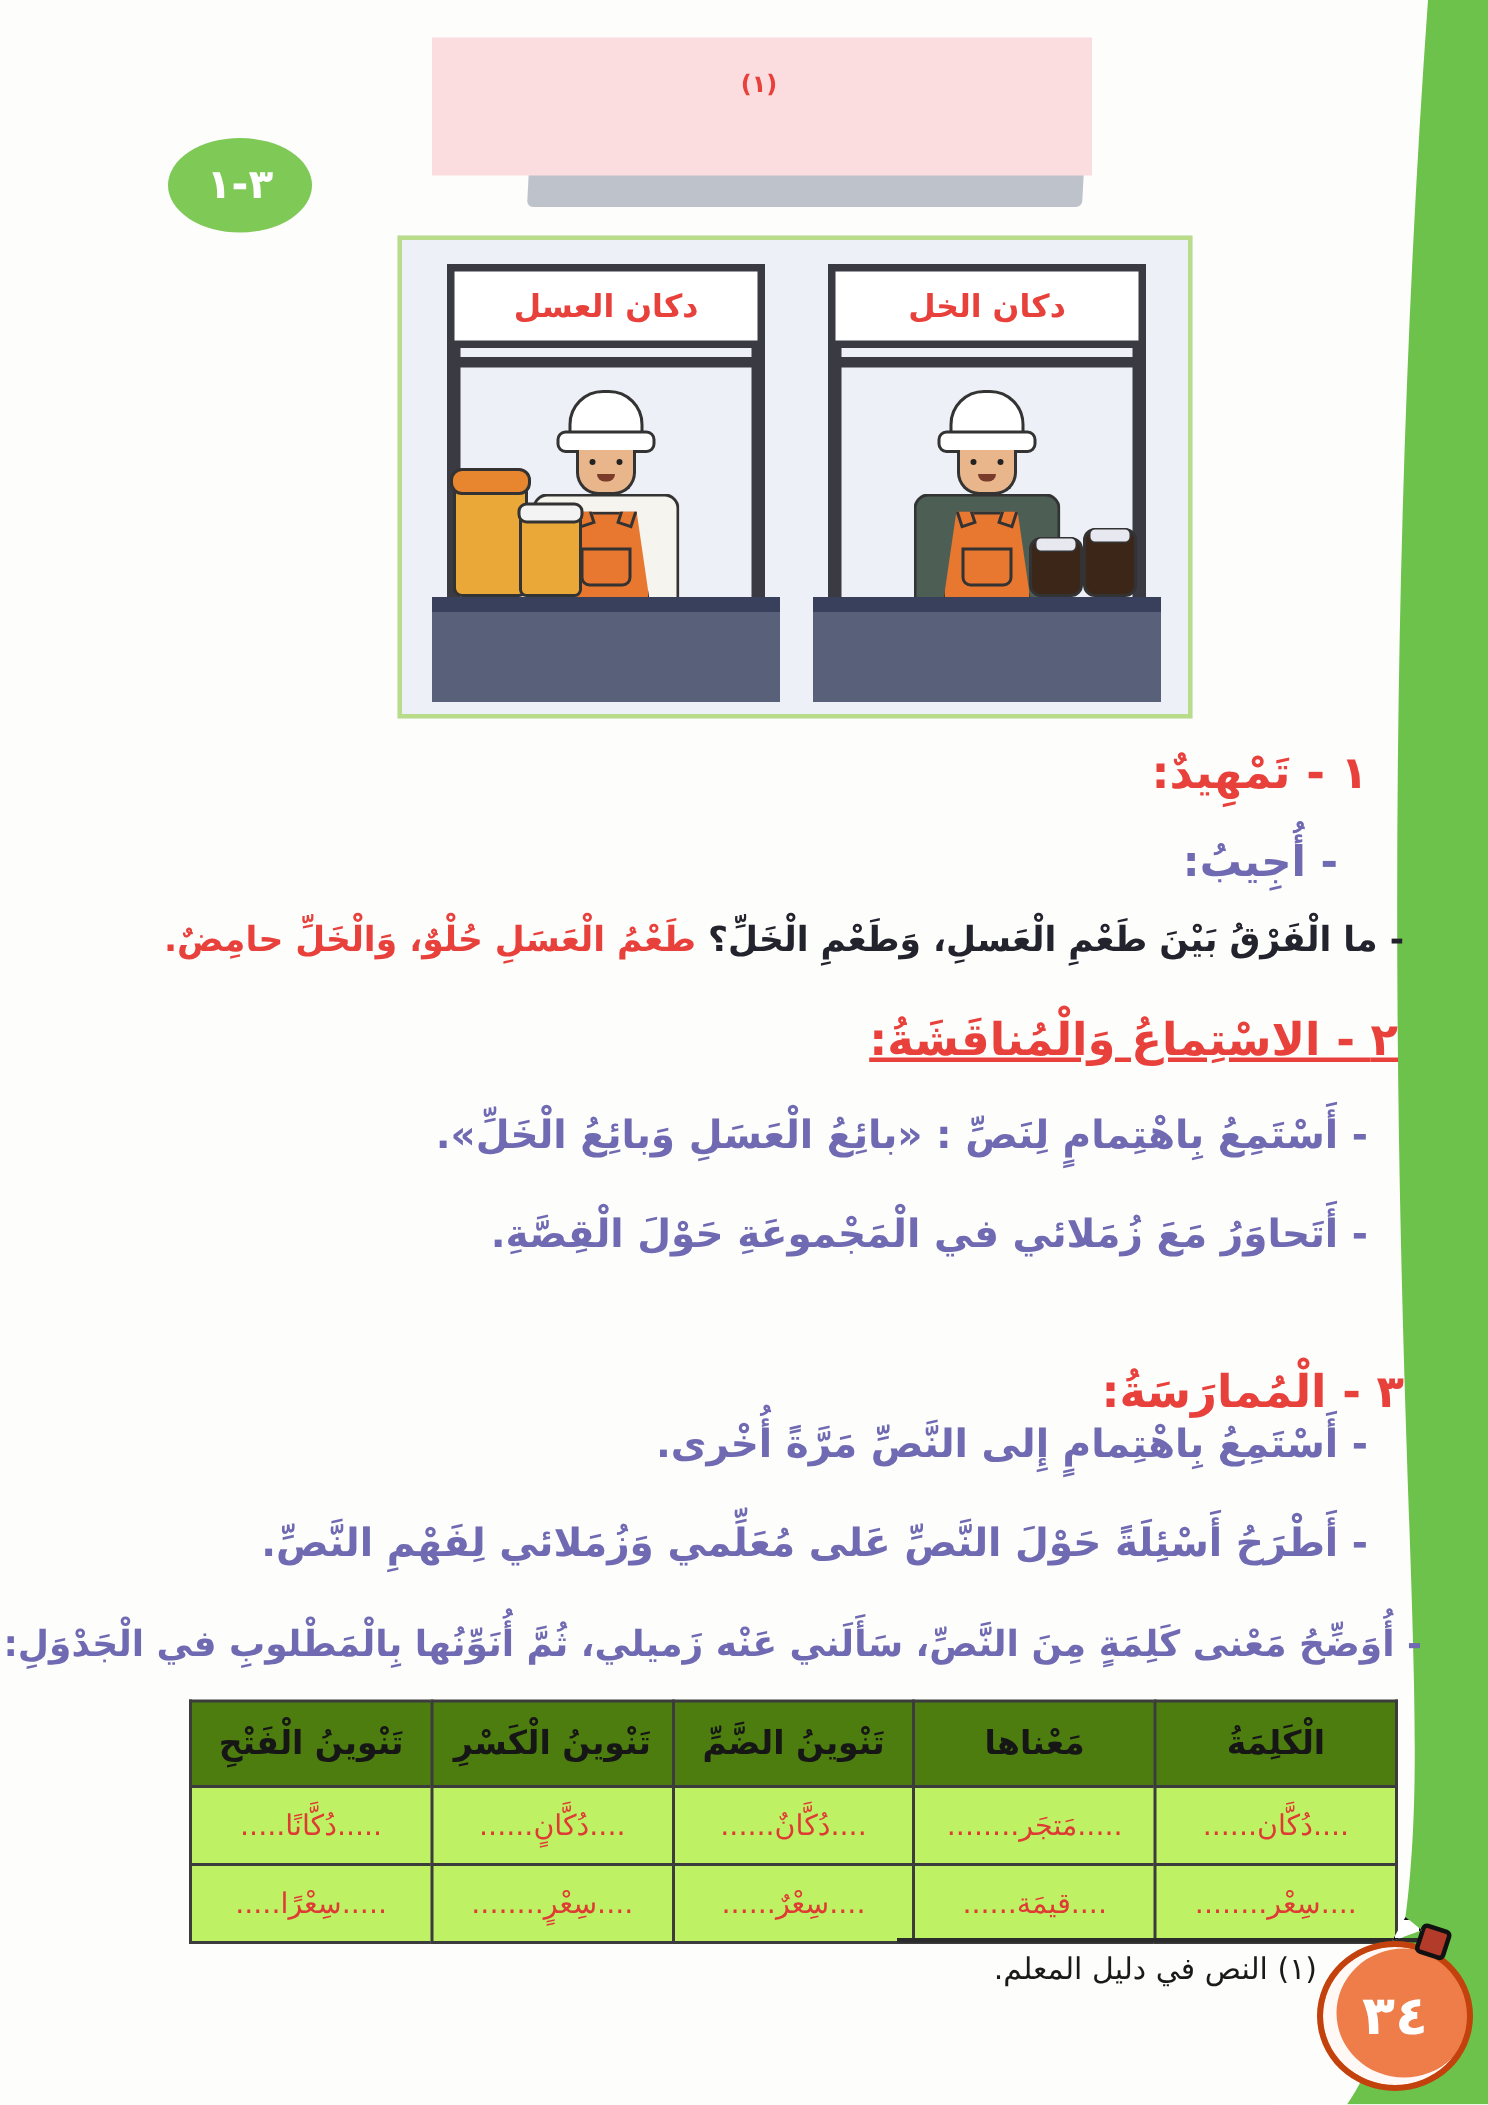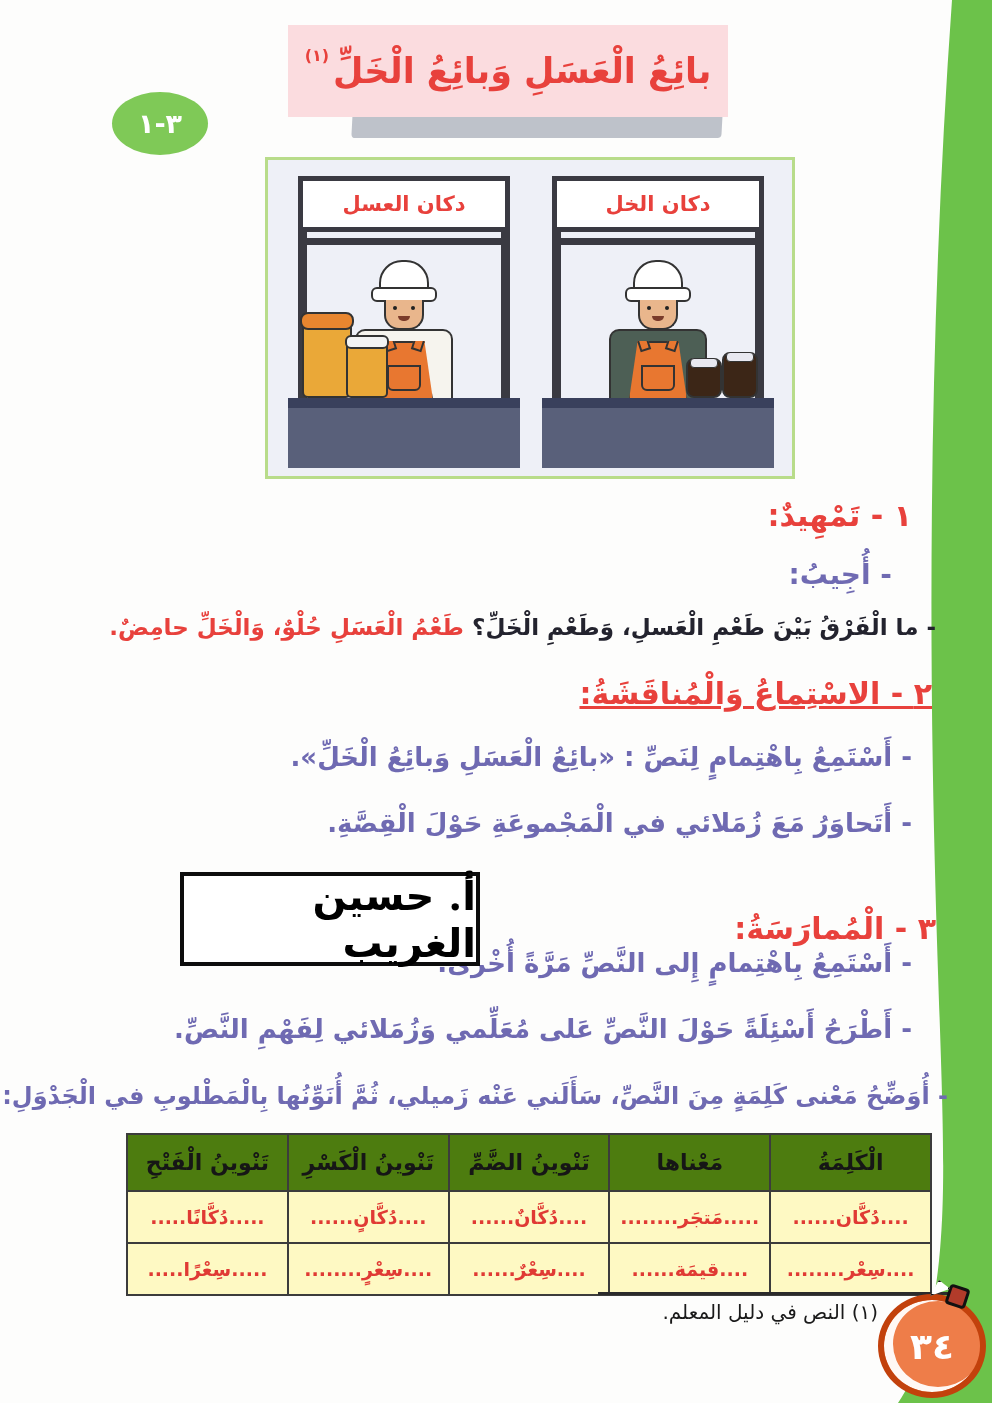--- a/index.html
+++ b/index.html
@@ -93,47 +93,46 @@
     color:#000;font-weight:bold;font-size:40px;font-family:"DejaVu Serif","DejaVu Sans",serif;
   }
 
   
   .tanween{
     position:absolute;left:126px;top:1133px;width:806px;z-index:3;
     border-collapse:collapse;direction:rtl;
   }
   .tanween th,.tanween td{border:2px solid #3c3c3c;text-align:center;width:20%;}
   .tanween th{background:#4d7c0f;height:53px;color:#161616;font-size:22px;font-weight:bold;}
-  .tanween td{height:48px;color:#e03a34;font-size:19px;font-weight:bold;background:#fef9c3;}
+  .tanween td{height:48px;color:#e03a34;font-size:19px;font-weight:normal;background:#bef264;}
 
   
   .foot-line{position:absolute;left:598px;top:1292px;width:354px;height:3px;background:#2b2b2b;z-index:3;}
   .footnote{position:absolute;right:114px;top:1300px;z-index:3;color:#1a1a1a;font-size:20px;white-space:nowrap;}
   .ball{
     position:absolute;left:878px;top:1294px;width:96px;height:92px;z-index:5;
-    background:#ee7d49;border:6px solid #c2410c;border-radius:50%;
+    background:#ee7d49;border:4px solid #c2410c;border-radius:50%;
     box-shadow:inset 6px -2px 0 3px rgba(255,255,255,.95);
     display:flex;align-items:center;justify-content:center;
     color:#ffffff;font-weight:bold;font-size:36px;
   }
   .ball-knot{position:absolute;top:-14px;right:12px;width:15px;height:15px;background:#b23b2a;border:3px solid #111;border-radius:4px;transform:rotate(18deg);z-index:6;}
   .ball-leaf{position:absolute;top:-20px;right:30px;width:16px;height:12px;background:#ffffff;border:2px solid #111;clip-path:polygon(0 100%,45% 0,100% 55%);z-index:6;}
 </style>
 </head>
 <body>
 
 <div class="page">
 
   <svg class="green-band" width="992" height="1403" viewBox="0 0 992 1403">
     <path d="M952,0 C932,280 928,560 934,830 C939,1050 948,1160 940,1250 C934,1320 918,1375 898,1403 L992,1403 L992,0 Z" fill="#6cc24a"></path>
   </svg>
 
   <div class="title-shadow"></div>
   <div class="title-box">
-    <span>بائِعُ الْعَسَلِ وَبائِعُ الْخَلِّ</span>
     <sup>(١)</sup>
   </div>
 
   <div class="badge">
     <span dir="ltr">٣-١</span>
   </div>
 
   <div class="illus">
 
     <div class="stall stall-left">
@@ -190,21 +189,20 @@
   <div class="line q" style="right:56px;top:614px;">
     <span class="dark">- ما الْفَرْقُ بَيْنَ طَعْمِ الْعَسلِ، وَطَعْمِ الْخَلِّ؟</span>
     <span class="red">طَعْمُ الْعَسَلِ حُلْوٌ، وَالْخَلِّ حامِضٌ.</span>
   </div>
 
   <div class="line red h1" style="right:60px;top:676px;text-decoration:underline;">٢ - الاسْتِماعُ وَالْمُناقَشَةُ:</div>
   <div class="line purple b1" style="right:80px;top:808px;">- أَتَحاوَرُ مَعَ زُمَلائي في الْمَجْموعَةِ حَوْلَ الْقِصَّةِ.</div>
   <div class="line purple b1" style="right:80px;top:742px;">- أَسْتَمِعُ بِاهْتِمامٍ لِنَصِّ : «بائِعُ الْعَسَلِ وَبائِعُ الْخَلِّ».</div>
 
   <div class="line red h1" style="right:56px;top:880px;margin-top:31px;">٣ - الْمُمارَسَةُ:</div>
-  <div class="stamp">أ. حسين الغريب</div>
   <div class="line purple b1" style="right:80px;top:948px;">- أَسْتَمِعُ بِاهْتِمامٍ إِلى النَّصِّ مَرَّةً أُخْرى.</div>
   <div class="line purple sm" style="right:44px;top:1082px;">- أُوَضِّحُ مَعْنى كَلِمَةٍ مِنَ النَّصِّ، سَأَلَني عَنْه زَميلي، ثُمَّ أُنَوِّنُها بِالْمَطْلوبِ في الْجَدْوَلِ:</div>
   <div class="line purple b1" style="right:80px;top:1014px;">- أَطْرَحُ أَسْئِلَةً حَوْلَ النَّصِّ عَلى مُعَلِّمي وَزُمَلائي لِفَهْمِ النَّصِّ.</div>
 
   <table class="tanween">
     <thead>
       <tr>
         <th>الْكَلِمَةُ</th>
         <th>مَعْناها</th>
         <th>تَنْوينُ الضَّمِّ</th>

